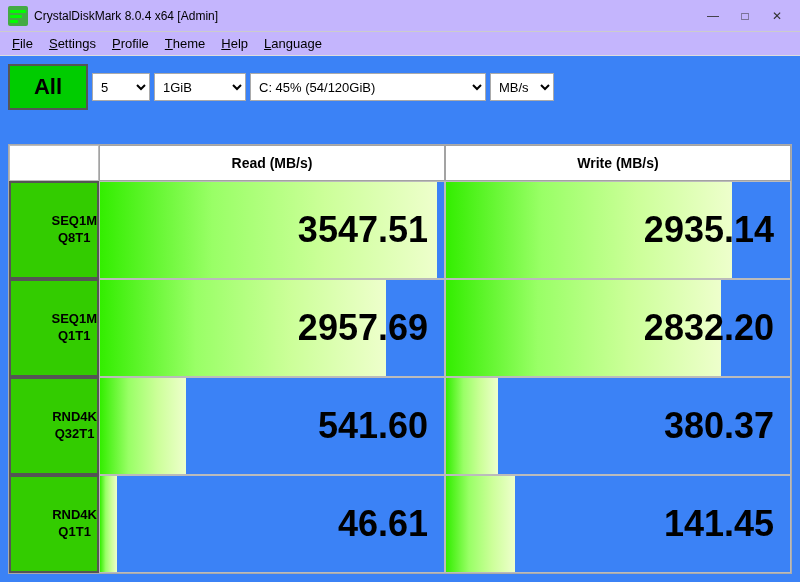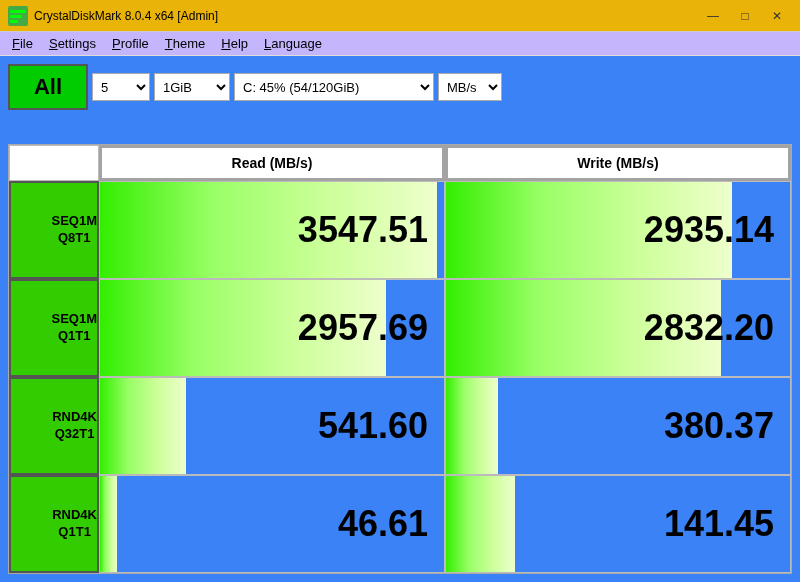--- a/index.html
+++ b/index.html
@@ -8,21 +8,21 @@
       height: 582px;
       font-family: 'Segoe UI', Arial, sans-serif;
       background: #f0f0f0;
       overflow: hidden;
     }
 
     
     .title-bar {
       display: flex;
       align-items: center;
-      background: #eab308;
+      background: #c4b5fd;
       border-bottom: 1px solid #ccc;
       padding: 4px 8px;
       height: 32px;
       user-select: none;
     }
     .title-bar-icon {
       width: 20px;
       height: 20px;
       margin-right: 6px;
       flex-shrink: 0;
@@ -99,43 +99,43 @@
     }
     .toolbar-select {
       height: 28px;
       font-size: 13px;
       border: 1px solid #aaa;
       background: #fff;
       padding: 0 4px;
       cursor: pointer;
     }
     .sel-num { width: 58px; }
-    .sel-size { width: 76px; }
-    .sel-drive { width: 200px; }
+    .sel-size { width: 92px; }
+    .sel-drive { width: 236px; }
     .sel-unit { width: 64px; }
 
     
     .bench-table {
       flex: 1;
       display: grid;
       grid-template-columns: 90px 1fr 1fr;
       grid-template-rows: 36px repeat(4, 1fr);
       border: 1px solid #aaa;
       gap: 0;
     }
 
     
     .header-cell {
       display: flex;
       align-items: center;
       justify-content: center;
       font-weight: bold;
       font-size: 14px;
       background: #fff;
-      border: 3px solid #a3a3a3;
+      border: 1px solid #a3a3a3;
     }
     .header-empty {
       background: #fff;
       border: 1px solid #bbb;
     }
 
     
     .row-label {
       display: flex;
       align-items: center;

